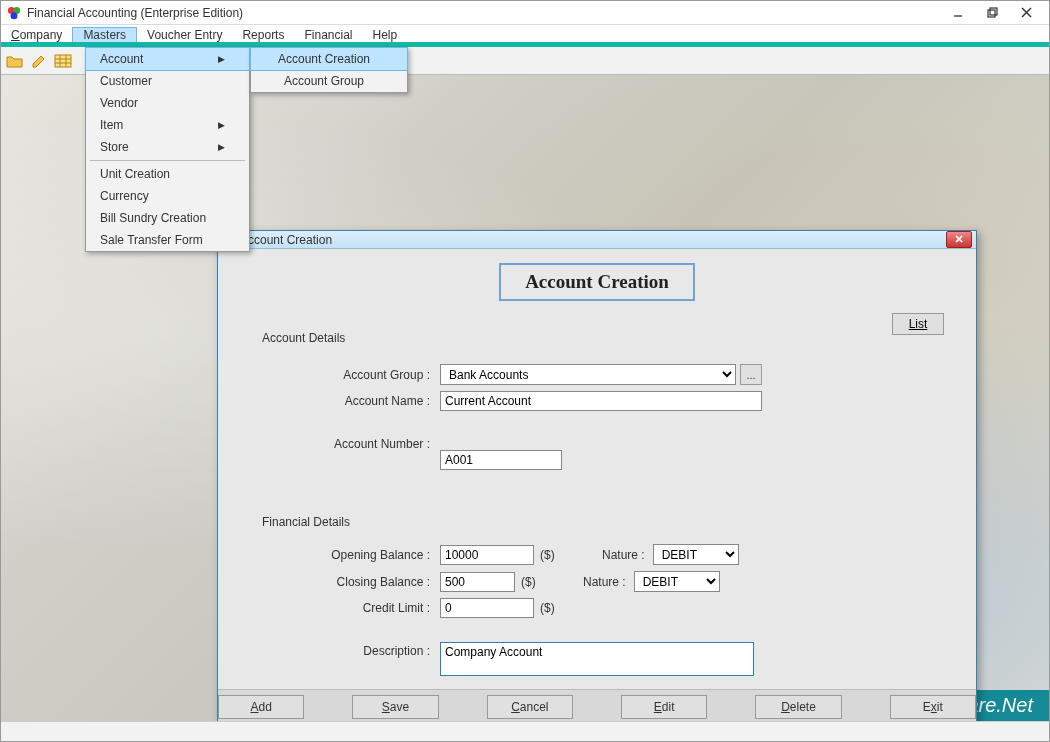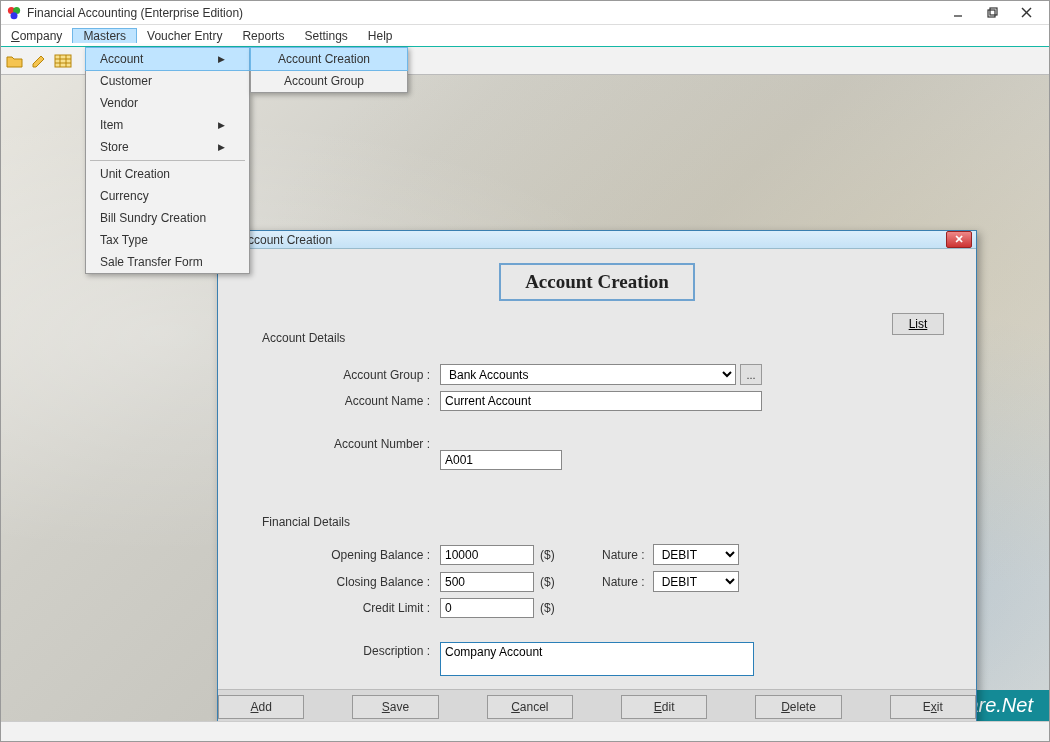--- a/index.html
+++ b/index.html
@@ -6,21 +6,21 @@
 body { margin: 0; width: 1050px; height: 742px; overflow: hidden; background: #ddd; position: relative; }
 
 .main-window { width: 1050px; height: 742px; background: #f7f7f7; border: 1px solid #999; display: flex; flex-direction: column; }
 
 .title-bar { height: 24px; background: #fff; display: flex; align-items: center; padding: 4px 6px; font-size: 12px; color: #333; border-bottom: 1px solid #ddd; }
 .title-bar .app-icon { width: 14px; height: 14px; margin-right: 6px; }
 .title-bar .spacer { flex: 1; }
 .title-bar .win-btn { width: 34px; height: 22px; display: flex; align-items: center; justify-content: center; font-size: 13px; color: #333; }
 .title-bar .win-btn svg { display: block; }
 
-.menu-bar { height: 22px; background: #fff; display: flex; align-items: center; font-size: 12px; border-bottom: 1px solid #14b8a6; }
+.menu-bar { height: 22px; background: #fff; display: flex; align-items: flex-end; font-size: 12px; border-bottom: 5px solid #14b8a6; }
 .menu-bar .menu-item { padding: 0 10px; display: flex; align-items: center; color: #333; }
 .menu-bar .menu-item.active { background: #bfe4ff; border: 1px solid #6fb7e8; border-bottom: none; }
 .menu-bar .menu-item .ul { text-decoration: underline; }
 
 .toolbar { height: 28px; background: #f2f2f2; border-bottom: 1px solid #bbb; display: flex; align-items: center; padding: 0 4px; gap: 4px; }
 .toolbar .tb-icon { width: 20px; height: 20px; display: flex; align-items: center; justify-content: center; }
 
 .workspace { flex: 1; position: relative; background: linear-gradient(135deg, #e8e6df 0%, #d0cfc8 30%, #c8c7c0 50%, #d5d4cd 70%, #e0dfd8 100%); overflow: hidden; }
 .workspace::before { content: ''; position: absolute; inset: 0; background: 
   radial-gradient(ellipse at 15% 40%, rgba(255,255,255,0.3) 0%, transparent 40%),
@@ -95,21 +95,21 @@
       </div>
   </div>
 
   <div class="menu-bar">
     <div class="menu-item">
         <span><span class="ul">C</span>ompany</span>
       </div>
     <div class="menu-item active">Masters</div>
     <div class="menu-item">Voucher Entry</div>
     <div class="menu-item">Reports</div>
-    <div class="menu-item">Settings</div>
+    <div class="menu-item">Financial</div>
     <div class="menu-item">Help</div>
   </div>
 
   <div class="toolbar">
     <div class="tb-icon">
         <svg width="18" height="16" viewBox="0 0 18 16">
           <path d="M1 4 L6 4 L8 6 L16 6 L16 14 L1 14 Z" fill="#f5c451" stroke="#b8860b"></path>
         </svg>
       </div>
     <div class="tb-icon">
@@ -172,21 +172,21 @@
         <div class="form-row">
           <div class="lbl">Opening Balance :</div>
           <input type="text" style="width: 94px;" value="10000">
           <span class="unit">($)</span>
           <span class="spacer2"></span>
           <span style="width:58px; text-align:right; padding-right:8px">Nature :</span>
           <select style="width:86px"><option>DEBIT</option></select>
         </div>
         <div class="form-row">
           <div class="lbl">Closing Balance :</div>
-          <input type="text" style="width: 94px;" value="500">
+          <input type="text" style="width: 75px;" value="500">
           <span class="unit">($)</span>
           <span class="spacer2"></span>
           <span style="width:58px; text-align:right; padding-right:8px">Nature :</span>
           <select style="width:86px"><option>DEBIT</option></select>
         </div>
         <div class="form-row">
           <div class="lbl">Credit Limit :</div>
           <input type="text" style="width: 94px;" value="0">
           <span class="unit">($)</span>
         </div>
@@ -225,20 +225,19 @@
       <span class="arrow">▶</span>
     </div>
   <div class="dd-item">
       <span>Store</span>
       <span class="arrow">▶</span>
     </div>
   <div class="dd-sep"></div>
   <div class="dd-item">Unit Creation</div>
   <div class="dd-item">Currency</div>
   <div class="dd-item">Bill Sundry Creation</div>
-  <div class="dd-item">Tax Type</div>
   <div class="dd-item">Sale Transfer Form</div>
 </div>
 
 <div class="dropdown-menu account-submenu">
   <div class="dd-item highlight" style="justify-content:center">Account Creation</div>
   <div class="dd-item" style="justify-content:center">Account Group</div>
 </div>
 
 </body></html>

